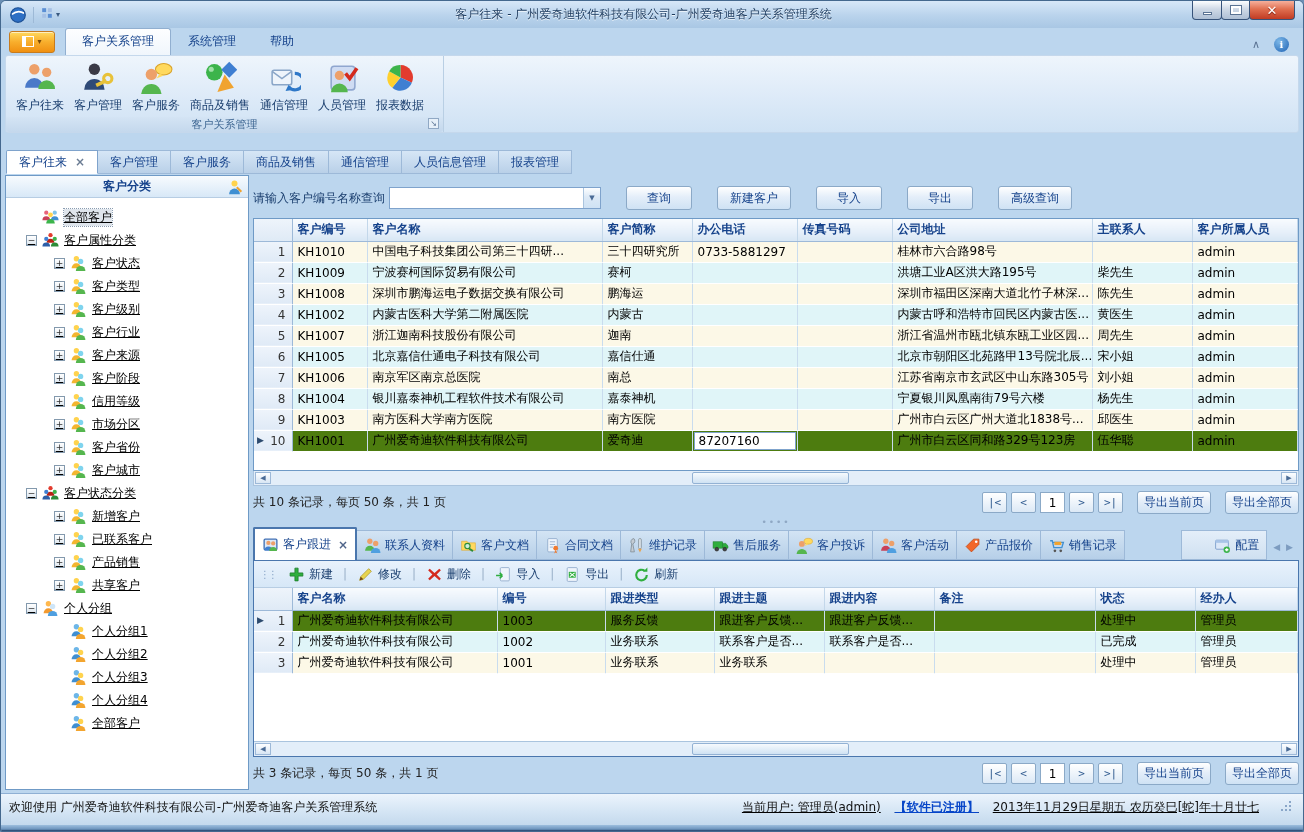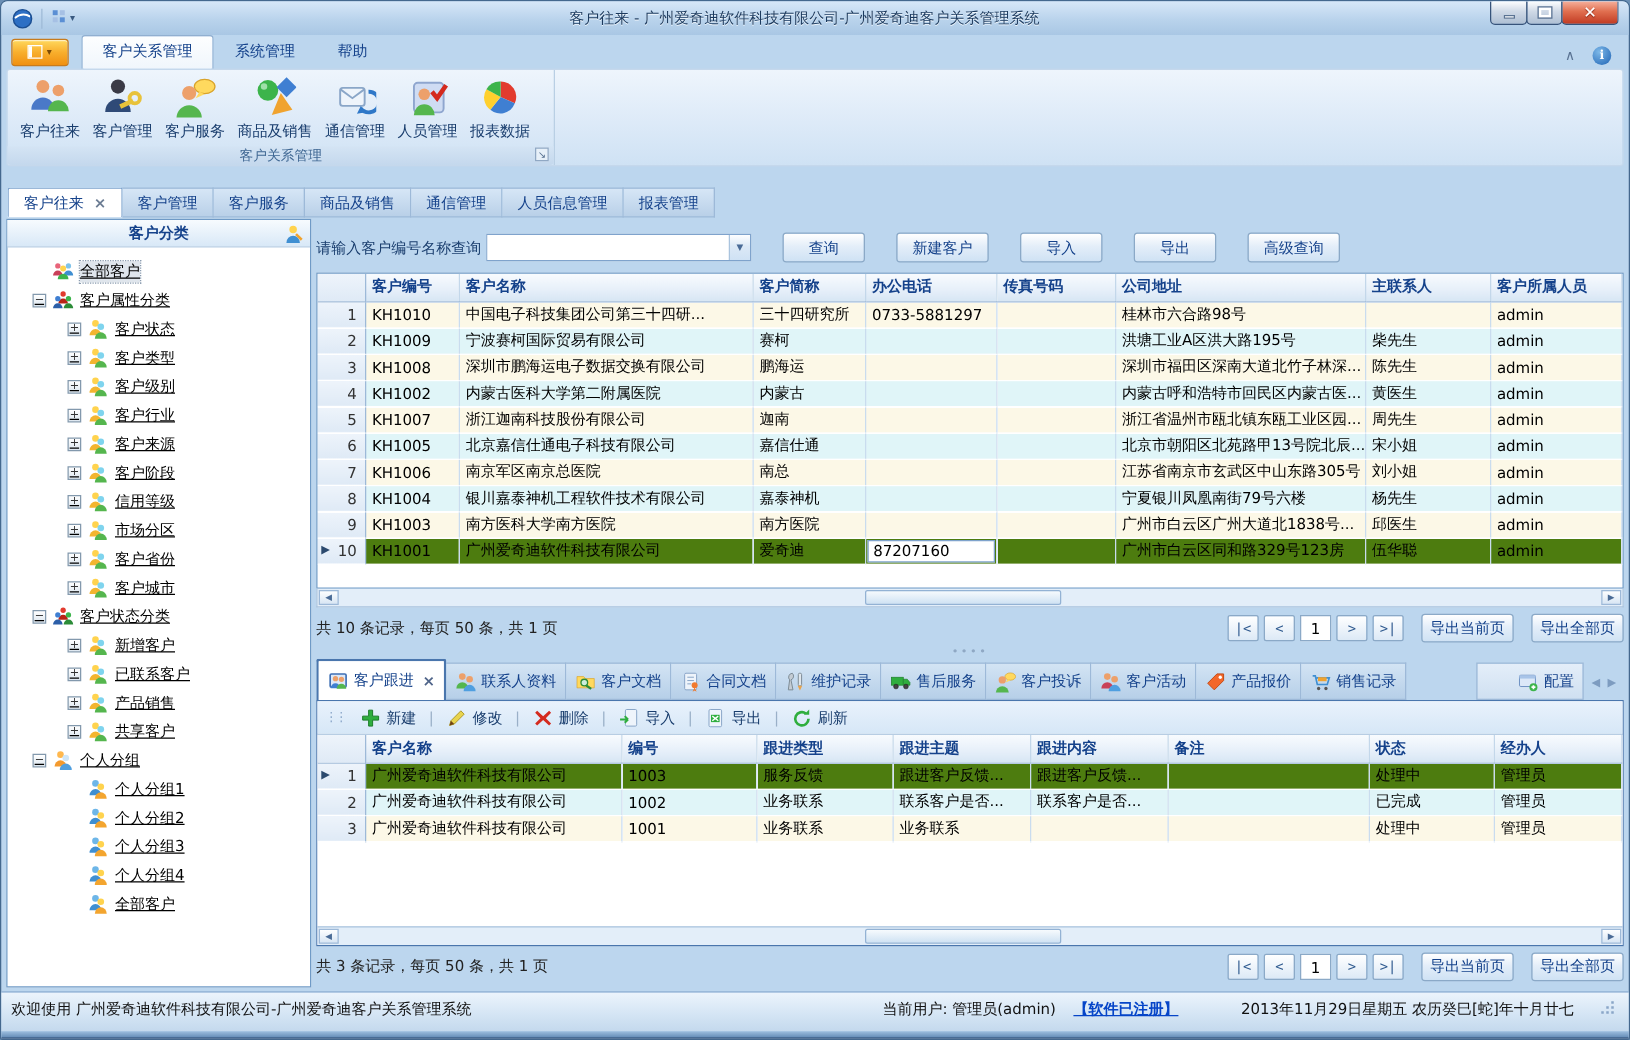--- a/index.html
+++ b/index.html
@@ -150,24 +150,24 @@
   .tbtn { display:flex; align-items:center; gap:4px; padding:2px 6px; border-radius:2px; color:#1a3e6e; }
   .tbtn svg { width:15px; height:15px; }
   .tb-sep { color:#9ab0c8; margin:0 4px; }
   .grid-wrap.detail-grid { flex:1; border:none; min-height:0; }
   .detail-box .hscroll { border-left:none; border-right:none; border-bottom:none; border-top:1px solid #aac4de; }
 
   
   .statusbar { height:32px; background:linear-gradient(180deg,#ecf4fc,#d3e4f4 60%,#c4d9ed); border-top:1px solid #8fb0d4;
     display:flex; align-items:center; padding:0 12px 4px 8px; }
   .statusbar .welcome { color:#111; }
-  .sb-right { margin-left:auto; display:flex; align-items:flex-start; gap:14px; }
+  .sb-right { margin-left:auto; display:flex; align-items:flex-start; gap:14px;text-decoration:underline; }
   .sb-user { color:#111; }
   .sb-license { color:#0645c8; font-weight:bold; text-decoration:underline; }
-  .sb-date { color:#111;margin-left:36px; }
+  .sb-date { color:#111; }
   .grip { width:12px; height:12px; margin-left:6px; position:relative; }
   .grip i { position:absolute; width:2px; height:2px; background:#8aa6c8; }
   .grip i:nth-child(1){right:0;bottom:0;} .grip i:nth-child(2){right:4px;bottom:0;} .grip i:nth-child(3){right:0;bottom:4px;}
   .grip i:nth-child(4){right:8px;bottom:0;} .grip i:nth-child(5){right:4px;bottom:4px;} .grip i:nth-child(6){right:0;bottom:8px;}
   .window-bottom { height:6px; background:linear-gradient(180deg,#9dbede,#6d94bd 70%,#1b3a63); }
 </style>
 </head>
 <body>
 
 <div class="window">

